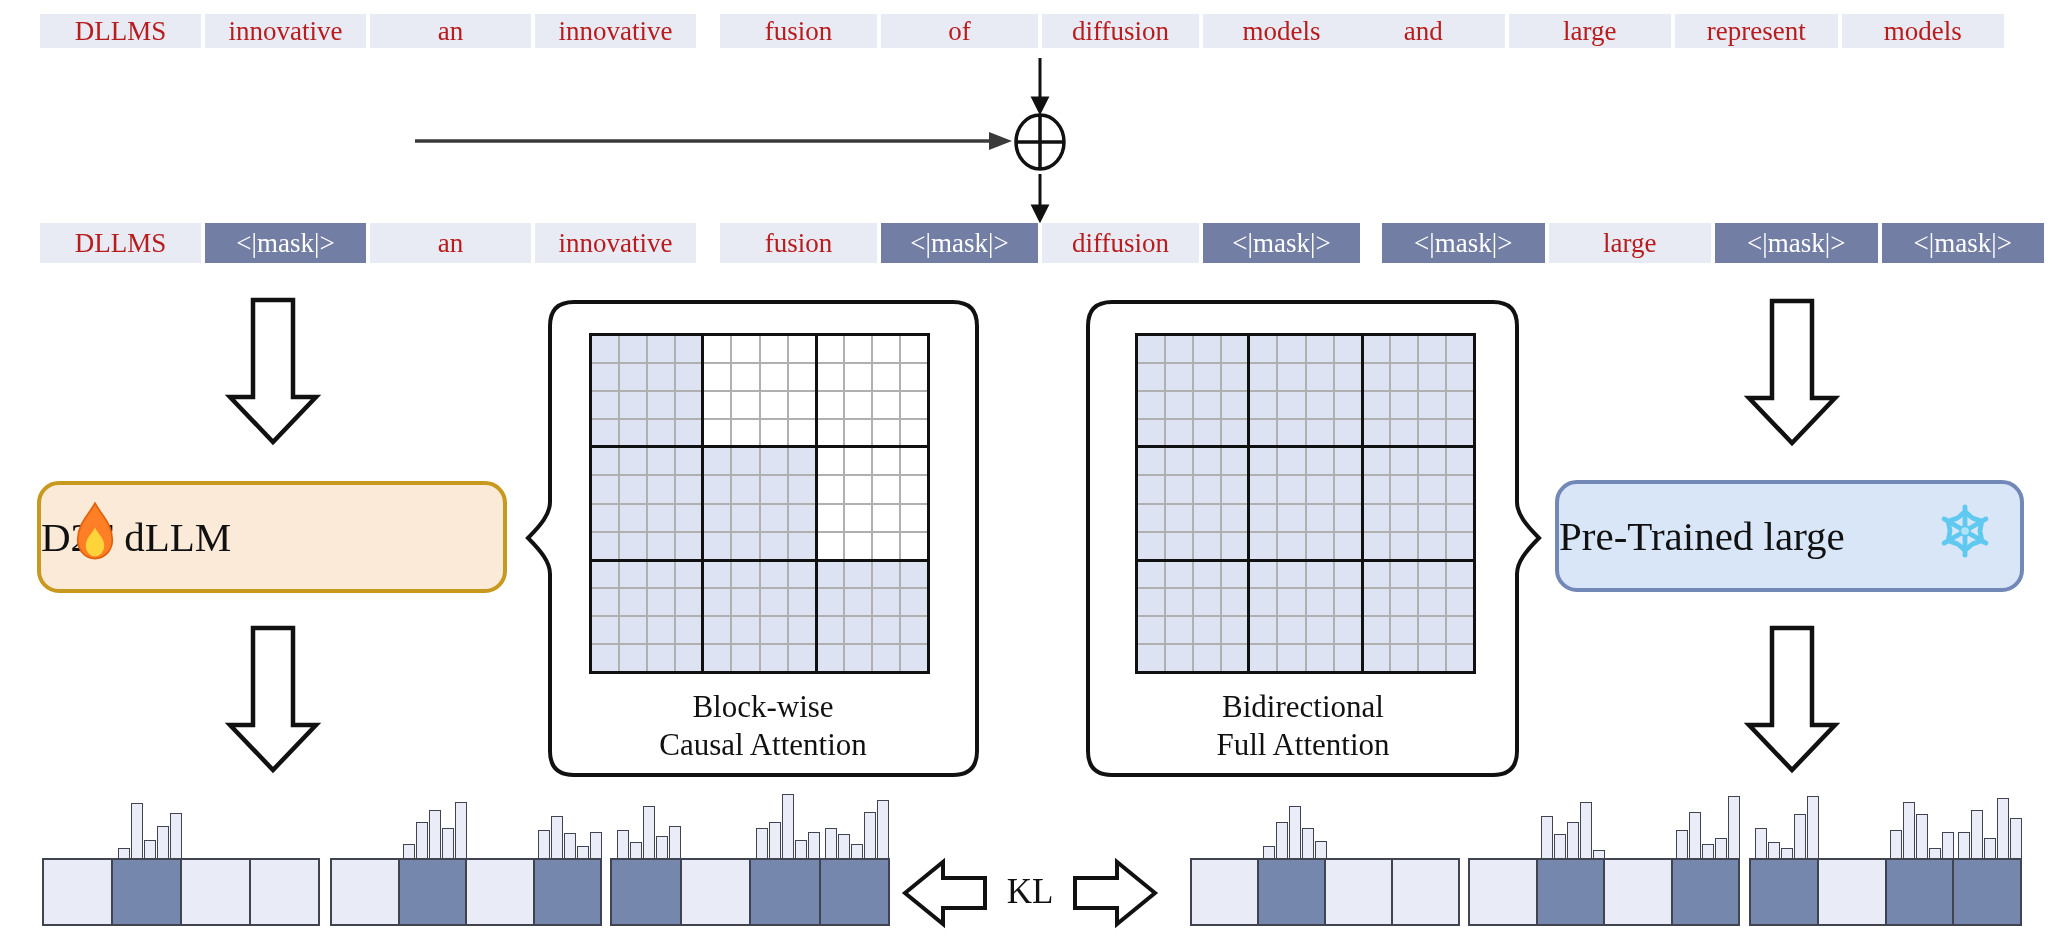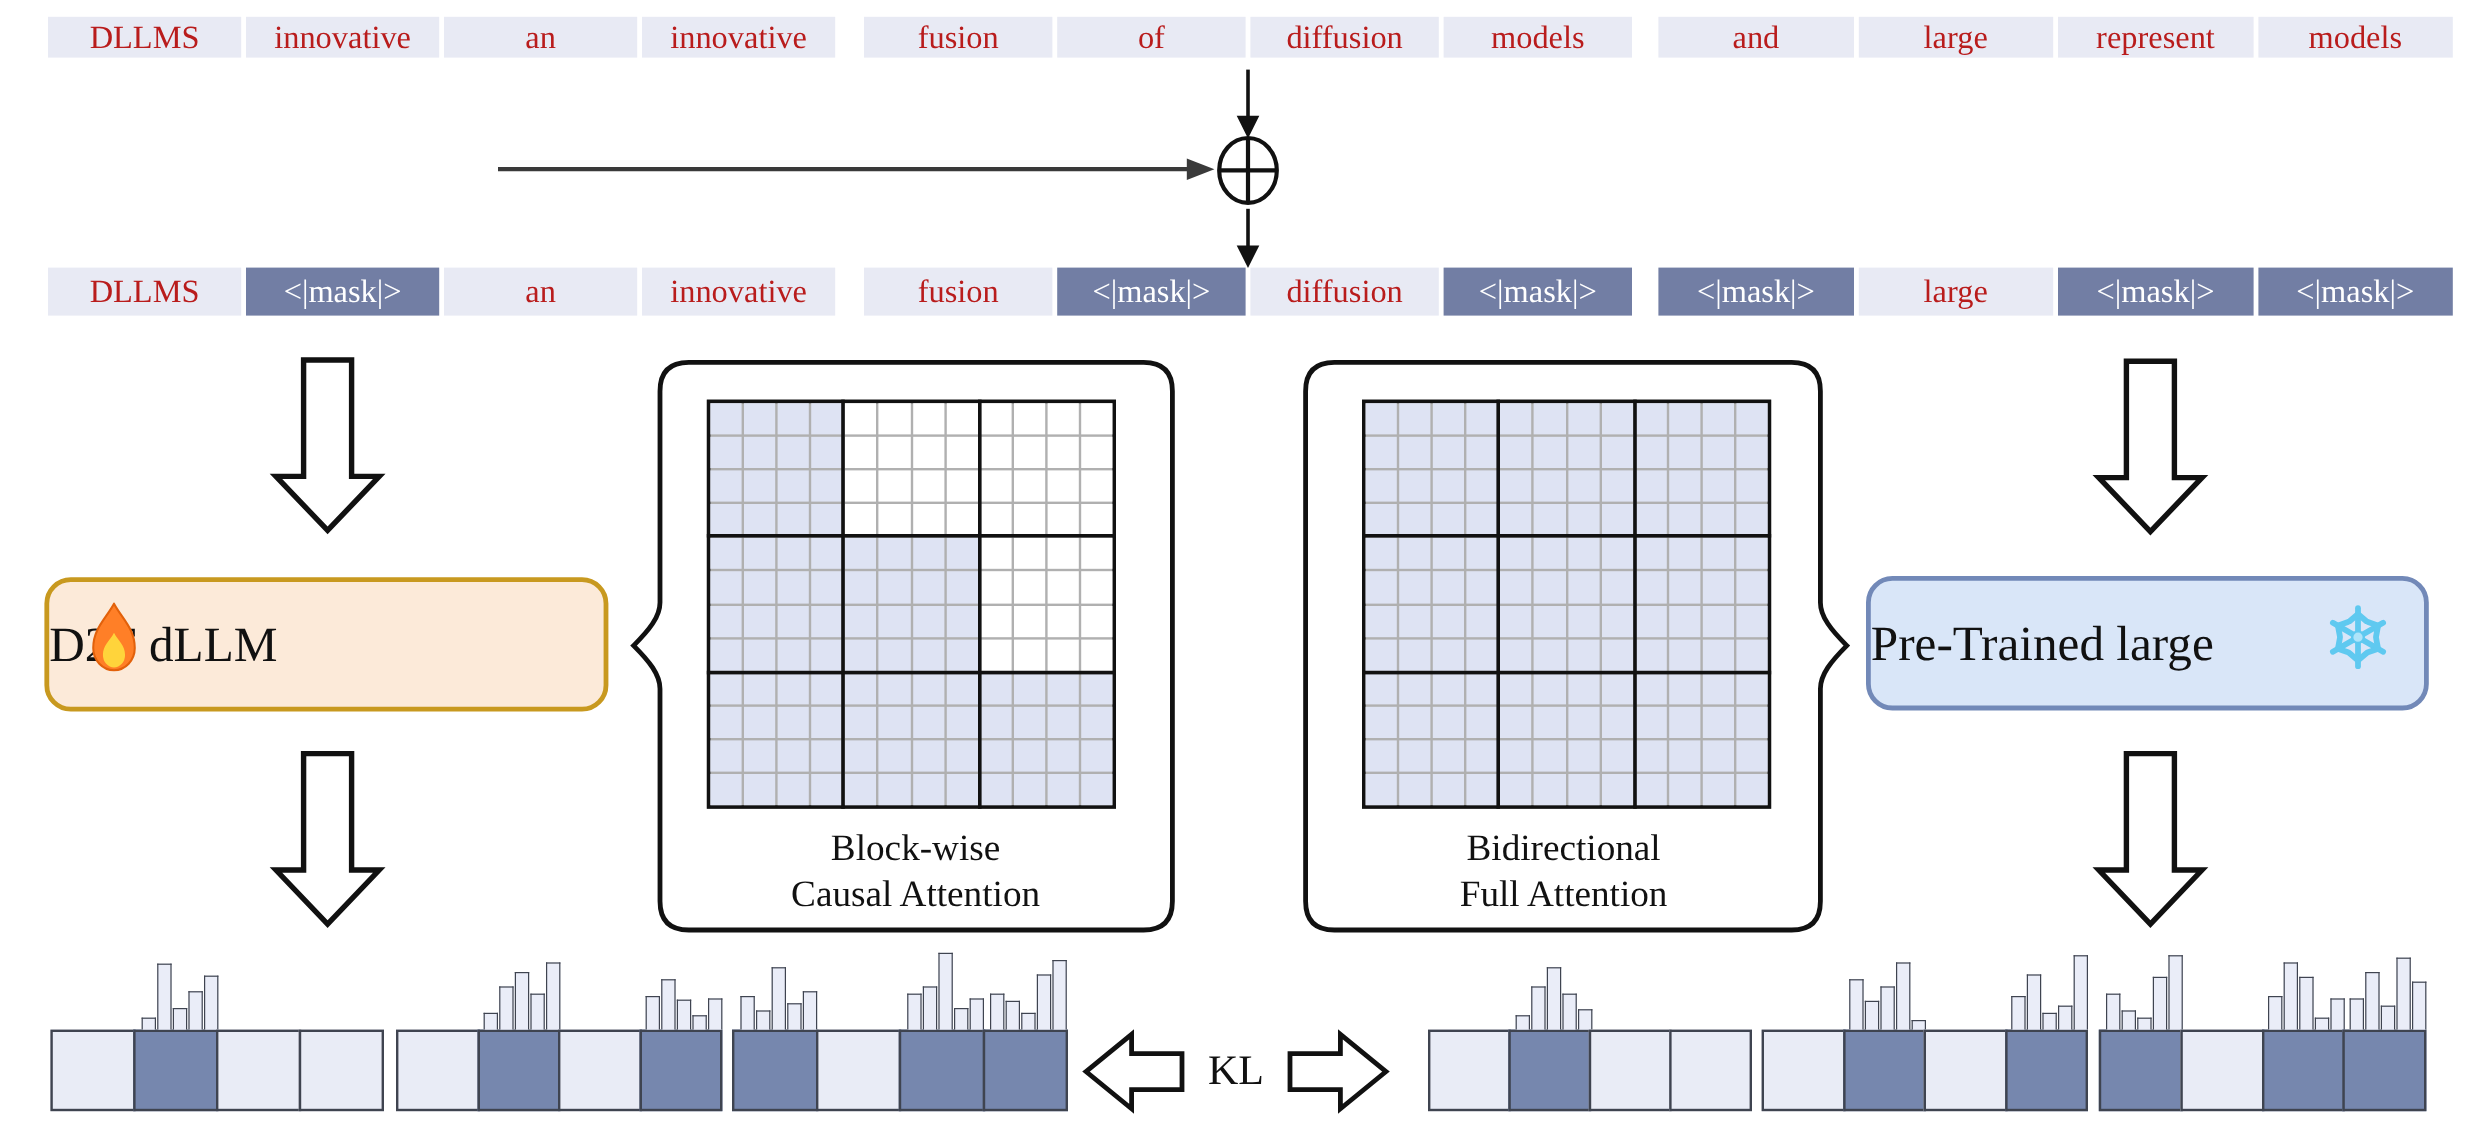--- a/index.html
+++ b/index.html
@@ -115,21 +115,21 @@
         <div class="token-cell">innovative</div>
         <div class="token-cell">an</div>
         <div class="token-cell">innovative</div>
       </div>
       <div class="token-group" style="left: 720px; top: 14px; width: 640px; height: 34px;">
         <div class="token-cell">fusion</div>
         <div class="token-cell">of</div>
         <div class="token-cell">diffusion</div>
         <div class="token-cell">models</div>
       </div>
-      <div class="token-group" style="left: 1382px; top: 14px; width: 662px; height: 34px;">
+      <div class="token-group" style="left: 1342px; top: 14px; width: 662px; height: 34px;">
         <div class="token-cell">and</div>
         <div class="token-cell">large</div>
         <div class="token-cell">represent</div>
         <div class="token-cell">models</div>
       </div>
     </div>
   <div id="masked-row">
       <div class="token-group" style="left: 40px; top: 223px; width: 656px; height: 40px;">
         <div class="token-cell">DLLMS</div>
         <div class="token-cell masked">&lt;|mask|&gt;</div>

